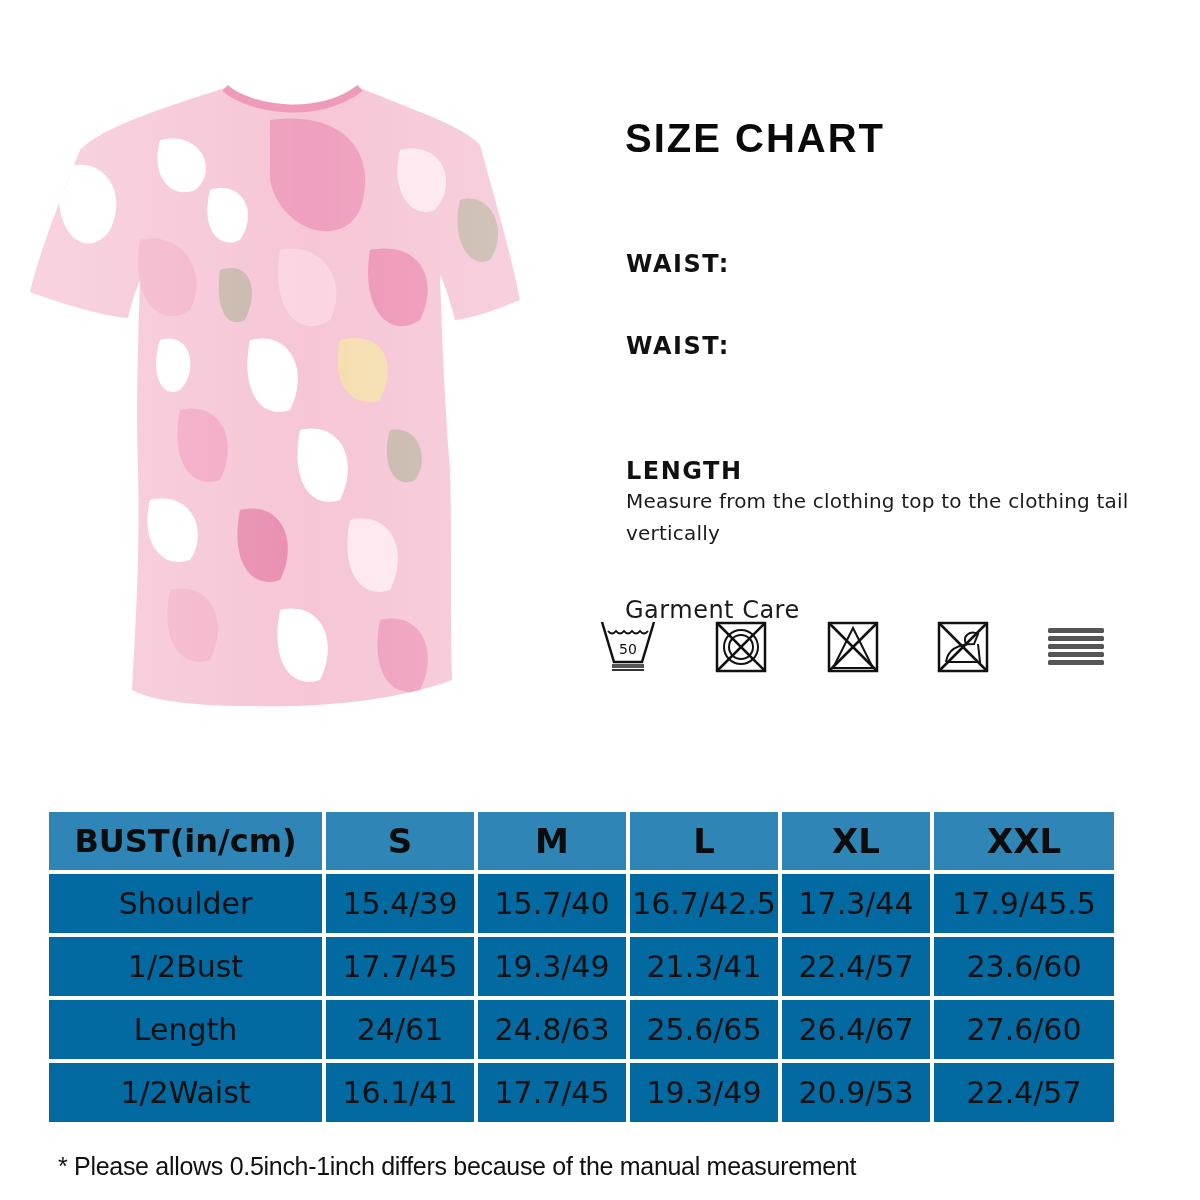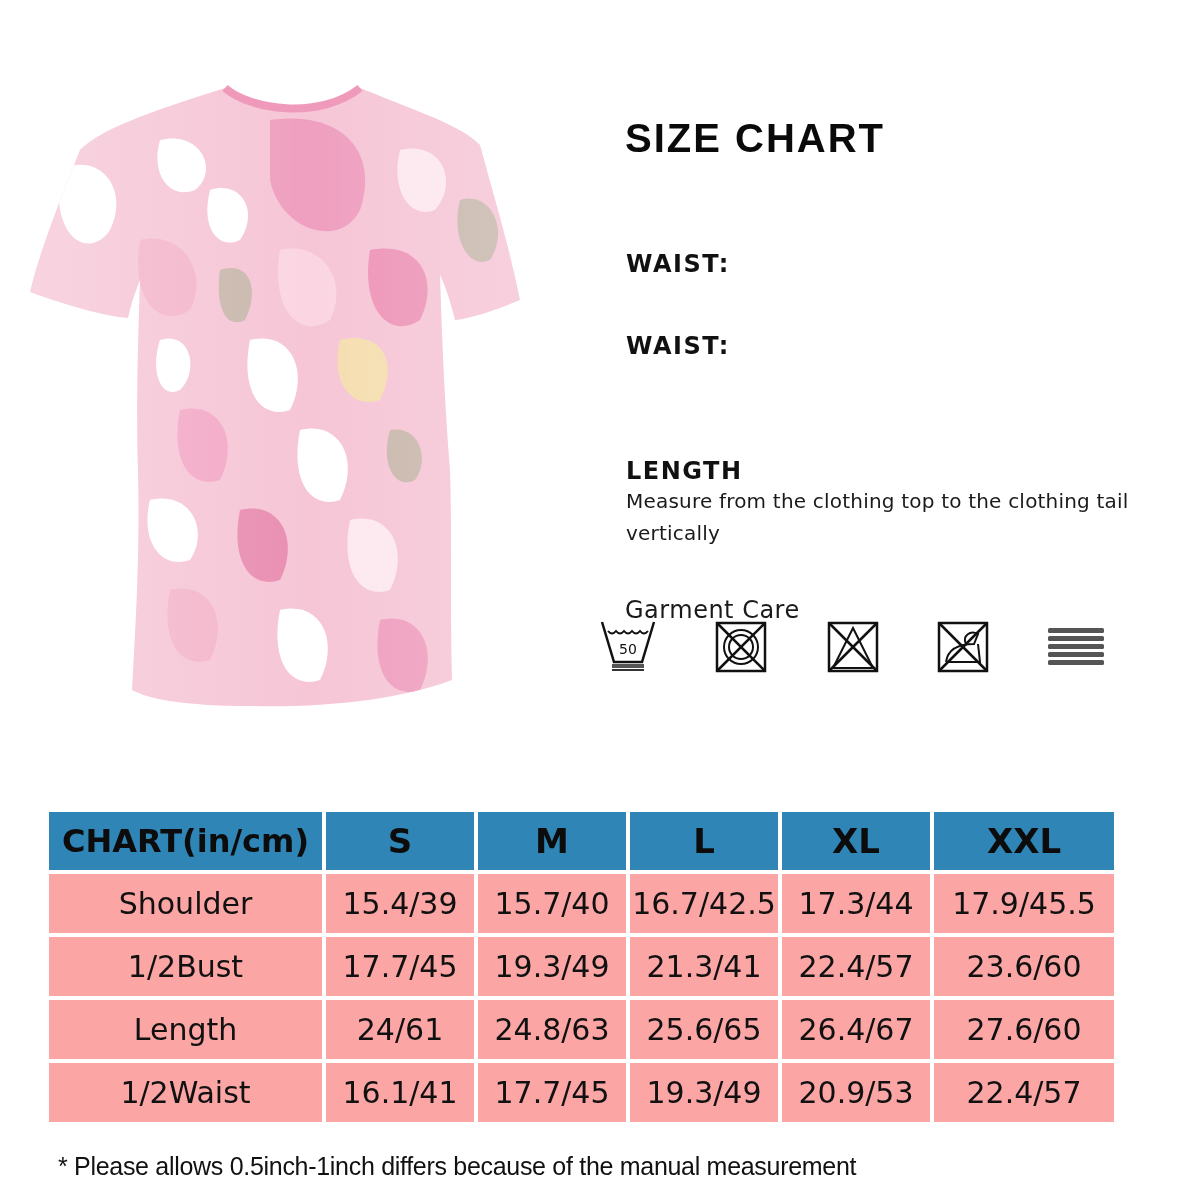--- a/index.html
+++ b/index.html
@@ -39,21 +39,21 @@
     position: absolute; left: 49px; top: 812px;
     border-collapse: separate; border-spacing: 4px 4px;
     margin-left: -4px; margin-top: -4px;
   }
   .size-table th, .size-table td { text-align: center; vertical-align: middle; }
   .size-table th {
     background: #2f86b6; height: 58px; font-weight: bold; font-size: 34px; color: #0c0c0c;
     font-family: "DejaVu Sans", sans-serif;
   }
   .size-table td {
-    background: #fca5a5; height: 59px; font-size: 30px; color: #111;
+    background: #0369a1; height: 59px; font-size: 30px; color: #111;
     font-family: "DejaVu Sans", sans-serif;
   }
   .size-table th.first { font-size: 32px; }
   .col0 { width: 273px; }
   .col1 { width: 148px; }
   .col2 { width: 148px; }
   .col3 { width: 148px; }
   .col4 { width: 148px; }
   .col5 { width: 180px; }
 
@@ -163,21 +163,21 @@
       <rect x="2" y="26" width="56" height="5" rx="1.5" fill="#555"></rect>
       <rect x="2" y="34" width="56" height="5" rx="1.5" fill="#555"></rect>
       <rect x="2" y="42" width="56" height="5" rx="1.5" fill="#555"></rect>
     </svg>
   </div>
 </div>
 
 <table class="size-table">
   <thead>
     <tr>
-      <th class="col0 first">CHART(in/cm)</th>
+      <th class="col0 first">BUST(in/cm)</th>
       <th class="col1">S</th>
       <th class="col2">M</th>
       <th class="col3">L</th>
       <th class="col4">XL</th>
       <th class="col5">XXL</th>
     </tr>
   </thead>
   <tbody>
     <tr>
       <td>Shoulder</td>

